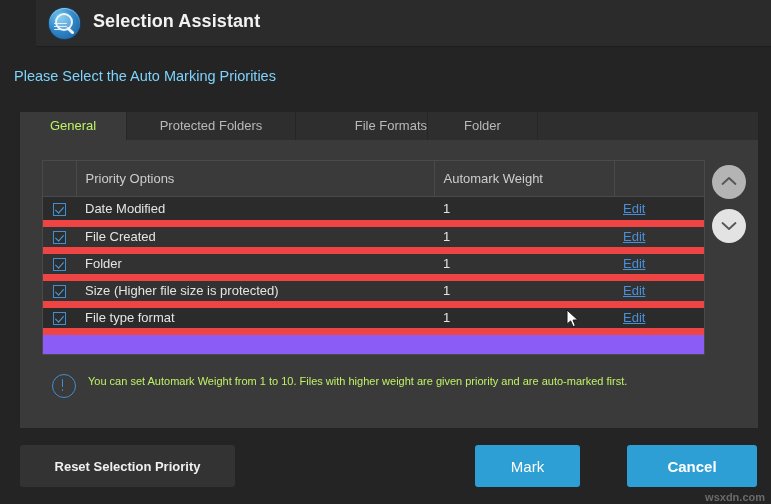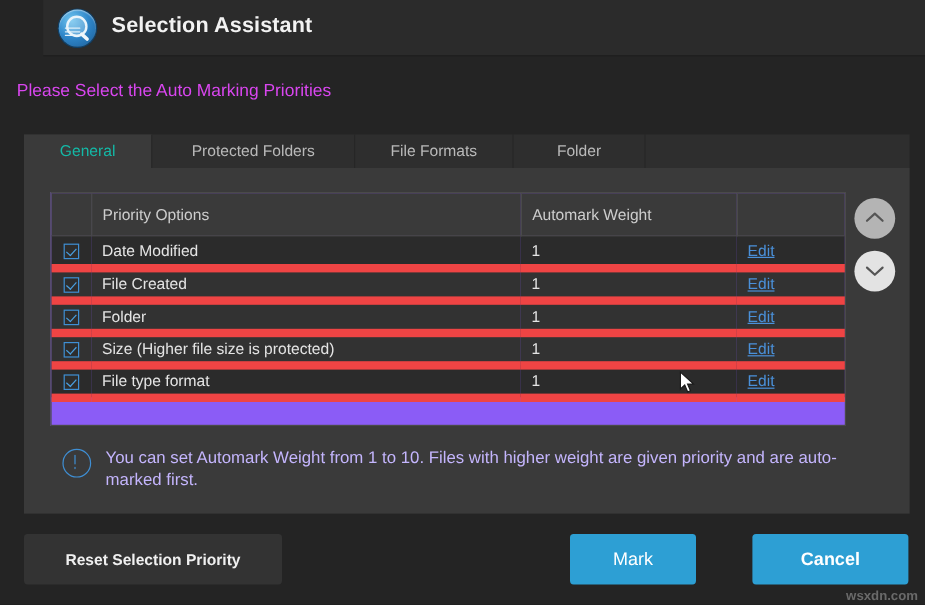--- a/index.html
+++ b/index.html
@@ -77,21 +77,21 @@
     width: 34px; height: 34px;
     cursor: pointer;
   }
   .close-btn svg { display: block; margin: 9px 0 0 9px; }
 
   
   .subtitle {
     position: absolute;
     left: 14px; top: 68px;
     font-size: 14.5px;
-    color: #d946ef;
+    color: #7dd3fc;
   }
 
   
   .tabs {
     position: absolute;
     left: 20px; top: 112px;
     width: 738px; height: 28px;
     display: flex;
   }
   .tab {
@@ -100,25 +100,25 @@
     text-align: center;
     font-size: 13px;
     color: #b9b9b9;
     background: #2e2e2e;
     border-right: 1px solid #262626;
     cursor: pointer;
     box-sizing: border-box;
   }
   .tab.active {
     background: #3a3a3a;
-    color: #14b8a6;
+    color: #bef264;
   }
   .tab.t0 { width: 107px; }
   .tab.t1 { width: 169px; }
-  .tab.t2 { width: 132px; }
+  .tab.t2 { width: 132px; text-align: right; }
   .tab.t3 { width: 110px; }
   .tab.tfill {
     flex: 1;
     background: #2e2e2e;
     border-right: none;
   }
 
   
   .panel {
     position: absolute;
@@ -239,23 +239,23 @@
   }
   .note-icon::after {
     content: "";
     position: absolute;
     left: 8.5px; top: 14px;
     width: 1.8px; height: 1.8px;
     background: #3f8fd4;
     border-radius: 50%;
   }
   .note-text {
-    font-size: 14px;
+    font-size: 11px;
     line-height: 18px;
-    color: #c4b5fd;
+    color: #bef264;
     padding-top: 4px;
   }
 
   
   .btn {
     position: absolute;
     border: none;
     cursor: pointer;
     font-family: "Liberation Sans", sans-serif;
     box-sizing: border-box;

